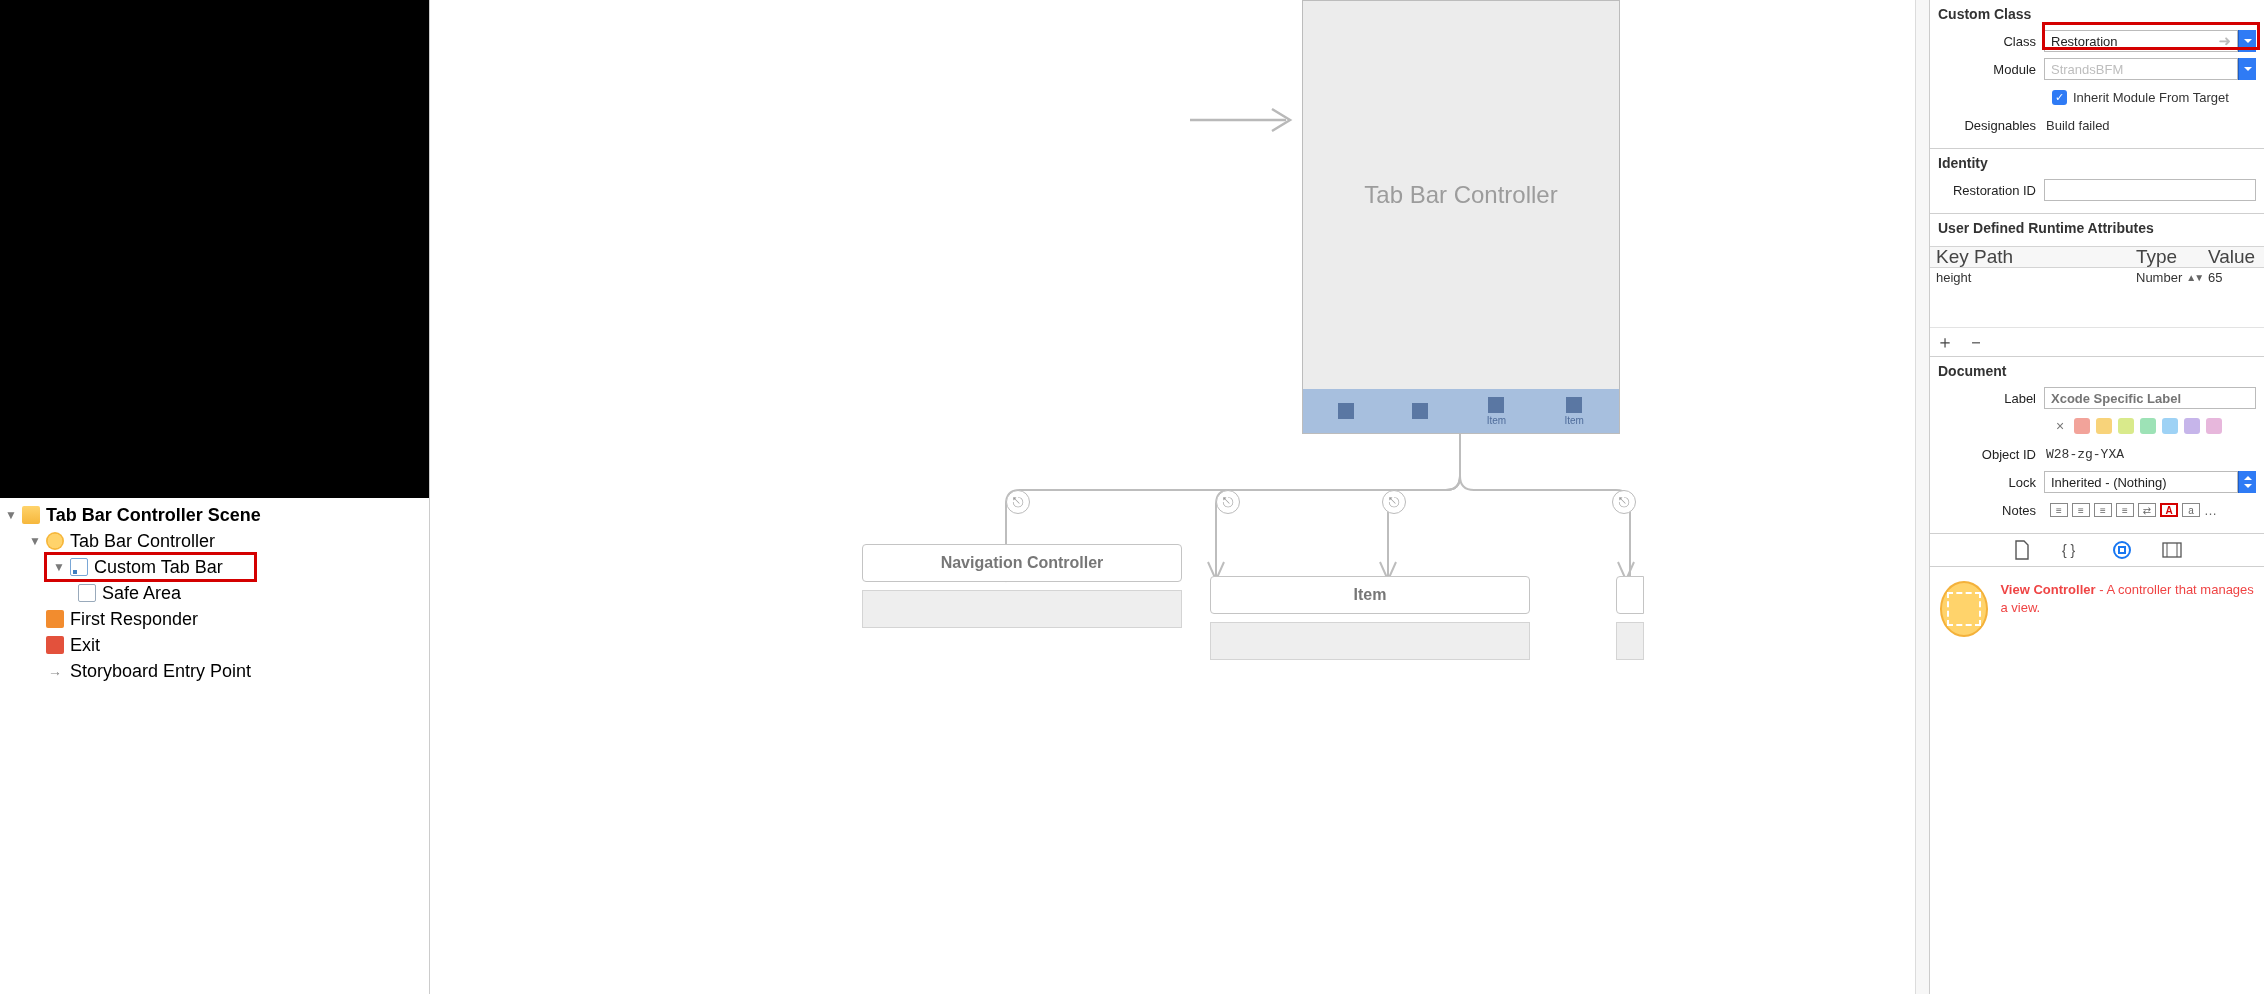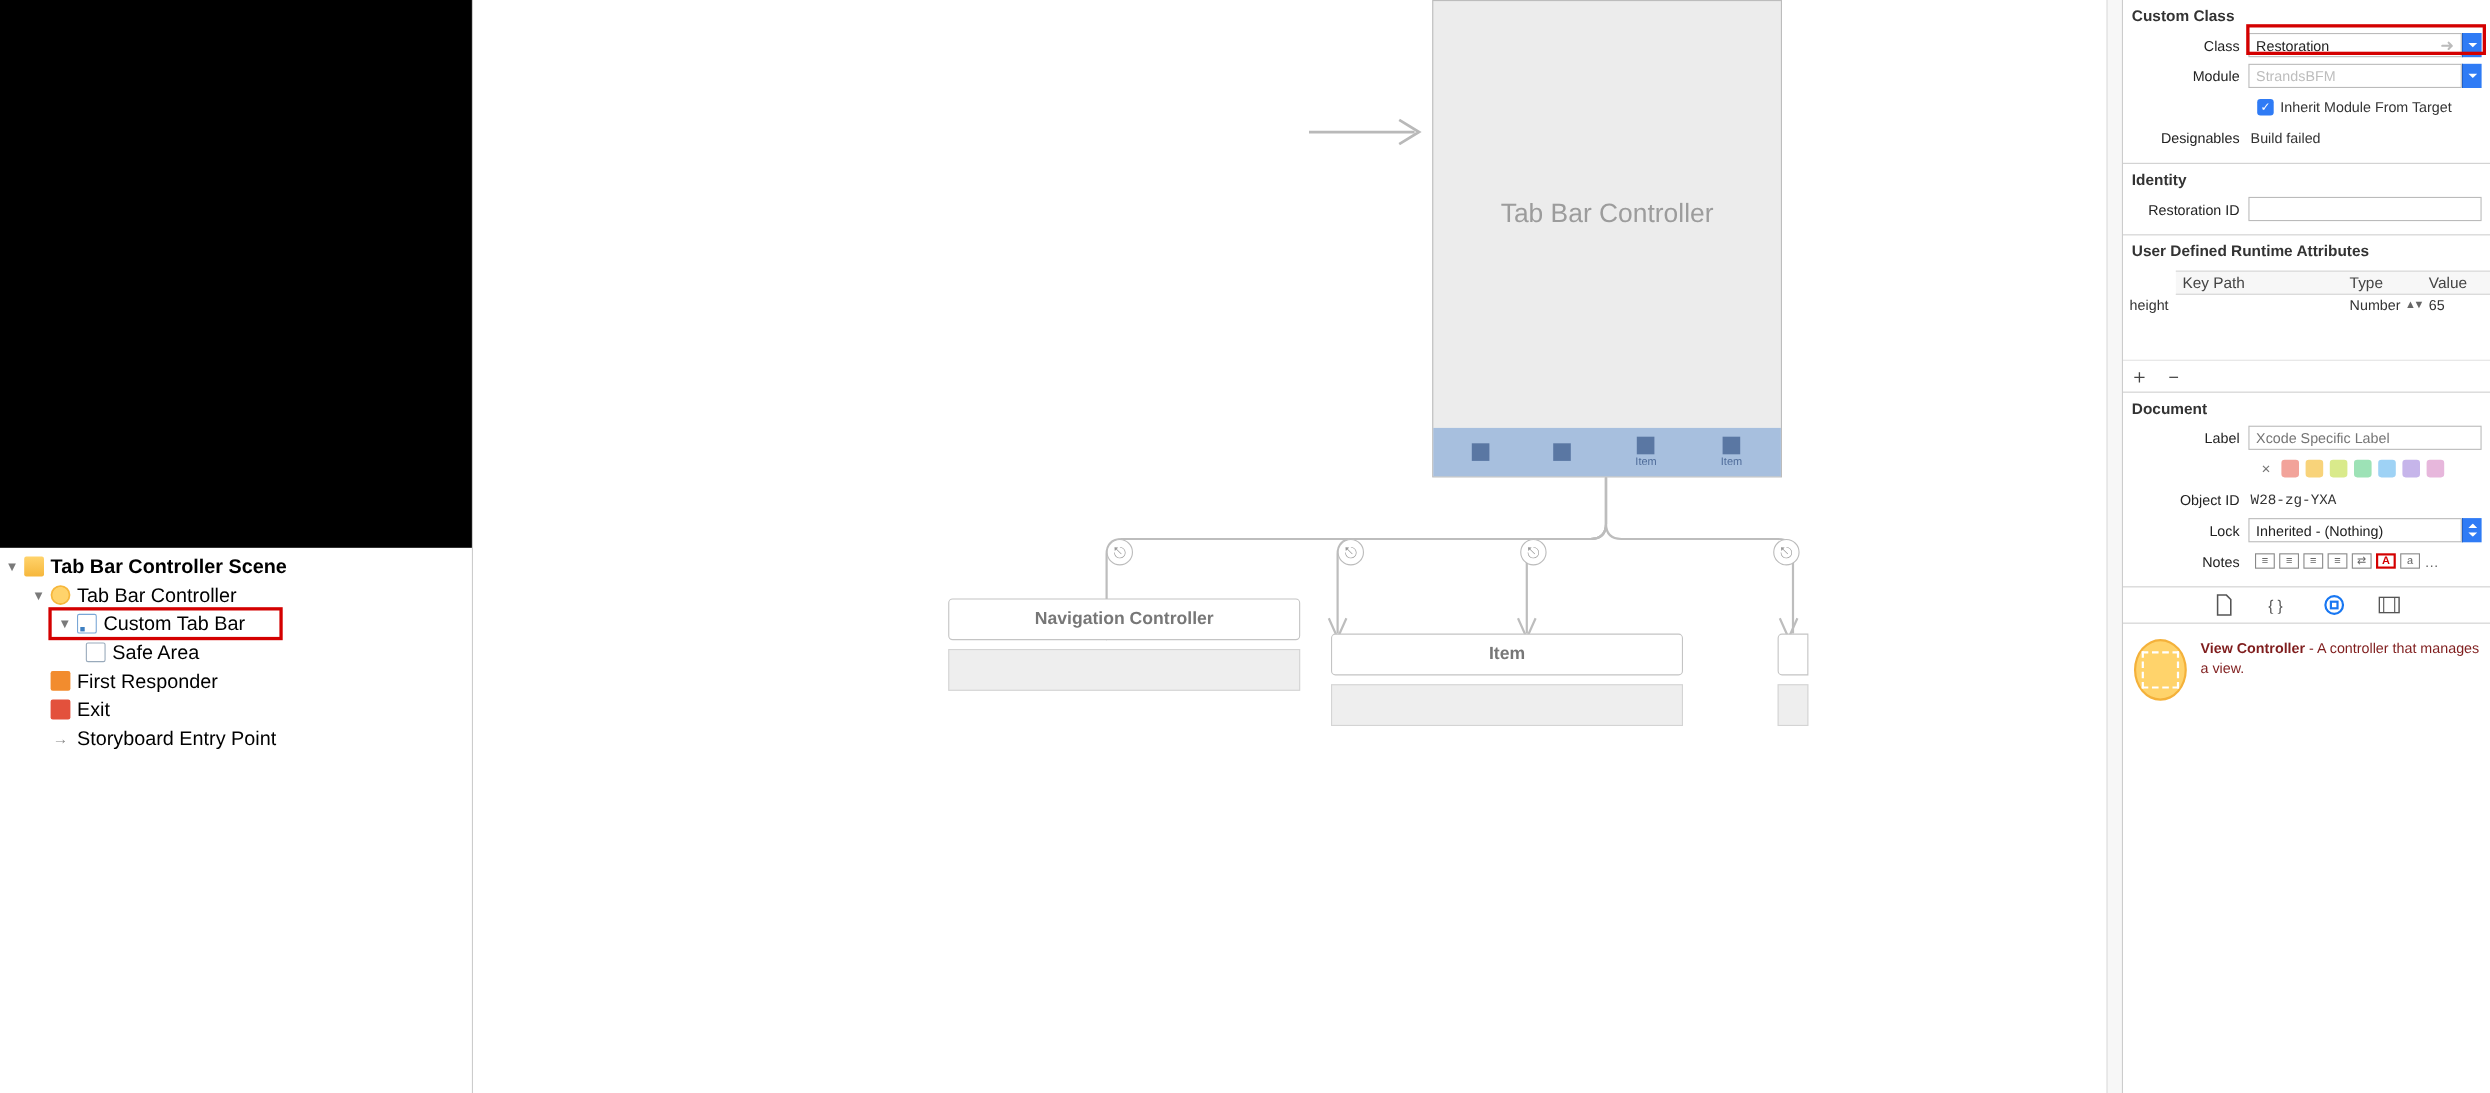--- a/index.html
+++ b/index.html
@@ -53,21 +53,21 @@
   .insp-section { border-bottom: 1px solid #cfcfcf; padding: 6px 8px 8px 8px; }
   .insp-title { font-weight: 700; font-size: 14px; margin-bottom: 6px; }
   .insp-row { display: flex; align-items: center; height: 26px; margin-bottom: 2px; }
   .insp-label { width: 106px; text-align: right; padding-right: 8px; color: #222; font-size: 13px; }
   .insp-field { flex: 1; height: 22px; border: 1px solid #bbb; background: #fff; display: flex; align-items: center; padding: 0 6px; font-size: 13px; color: #222; position: relative; }
   .insp-field.placeholder { color: #bdbdbd; }
   .insp-combo-btn { width: 18px; height: 22px; background: #2f7bf5; display: flex; align-items: center; justify-content: center; border-left: 1px solid #1e5cc4; }
   .insp-combo-btn svg { fill: #fff; }
   .red-ring { position: absolute; border: 3px solid #d40000; pointer-events: none; }
   .chk { width: 15px; height: 15px; border-radius: 3px; background: #2f7bf5; display:inline-flex; align-items:center; justify-content:center; color:#fff; font-size:11px; margin-right:6px; }
-  .attr-head { display: flex; font-size: 14px; color: #444; padding: 2px 6px; margin-left: 48px; }
+  .attr-head { display: flex; font-size: 19px; color: #444; padding: 2px 6px; }
   .attr-head span:nth-child(1){ flex: 1; }
   .attr-head span:nth-child(2){ width: 72px; }
   .attr-head span:nth-child(3){ width: 50px; }
   .attr-row { display: flex; padding: 2px 6px; font-size: 13px; }
   .attr-row span:nth-child(1){ flex: 1; }
   .attr-row span:nth-child(2){ width: 72px; display:flex; align-items:center; gap:4px; }
   .attr-row span:nth-child(3){ width: 50px; }
   .stepper { color:#666; font-size:10px; letter-spacing:-2px; }
   .plusminus { padding: 2px 6px; color:#444; font-size:18px; letter-spacing:4px; }
   .swatches { display:flex; gap:6px; align-items:center; margin-left: 8px; }
@@ -75,21 +75,21 @@
   .swatch.none { background:transparent; border:none; display:flex; align-items:center; justify-content:center; color:#777; font-size:14px; }
   .notes-icons { display:flex; gap:4px; align-items:center; margin-left:6px; }
   .ni { width:18px; height:14px; border:1px solid #888; display:inline-flex; align-items:center; justify-content:center; font-size:10px; color:#666; }
   .ni.red { border:2px solid #d40000; color:#d40000; font-weight:700; }
   .lib-tabs { height: 34px; border-top: 1px solid #cfcfcf; border-bottom: 1px solid #cfcfcf; display:flex; align-items:center; justify-content:center; gap:28px; }
   .lib-tab { width:22px; height:22px; display:flex; align-items:center; justify-content:center; color:#555; }
   .lib-tab.active { color:#1877f2; }
   .lib-body { flex:1; display:flex; align-items:flex-start; gap:12px; padding: 14px 10px; }
   .lib-icon { width:56px; height:56px; border-radius:50%; background:#ffd36b; border:2px solid #f4b13a; display:flex; align-items:center; justify-content:center; }
   .lib-icon-inner { width:34px; height:34px; border:2px dashed #fff; }
-  .lib-text { font-size:13px; color:#7f1d1d; line-height:1.35; }
+  .lib-text { font-size:13px; color:#ef4444; line-height:1.35; }
   .lib-text b { font-weight:700; }
 </style>
 </head>
 <body>
 
 <div class="root">
 
   <div class="navigator">
     <div class="nav-preview"></div>
     <div class="nav-tree">
@@ -265,21 +265,21 @@
         <span>＋</span>
         <span>－</span>
       </div>
     </div>
 
     <div class="insp-section" style="border-bottom:none;">
       <div class="insp-title">Document</div>
 
       <div class="insp-row">
         <div class="insp-label">Label</div>
-        <input class="insp-field placeholder" style="color: #ef4444;" placeholder="Xcode Specific Label">
+        <input class="insp-field placeholder" style="color: #ef4444; font-weight: bold;" placeholder="Xcode Specific Label">
       </div>
 
       <div class="insp-row">
         <div class="insp-label"></div>
         <div class="swatches">
           <span class="swatch none">×</span>
           <span class="swatch" style="background:#f2a39a"></span>
           <span class="swatch" style="background:#f8d37a"></span>
           <span class="swatch" style="background:#d9ea8b"></span>
           <span class="swatch" style="background:#9de2b6"></span>

